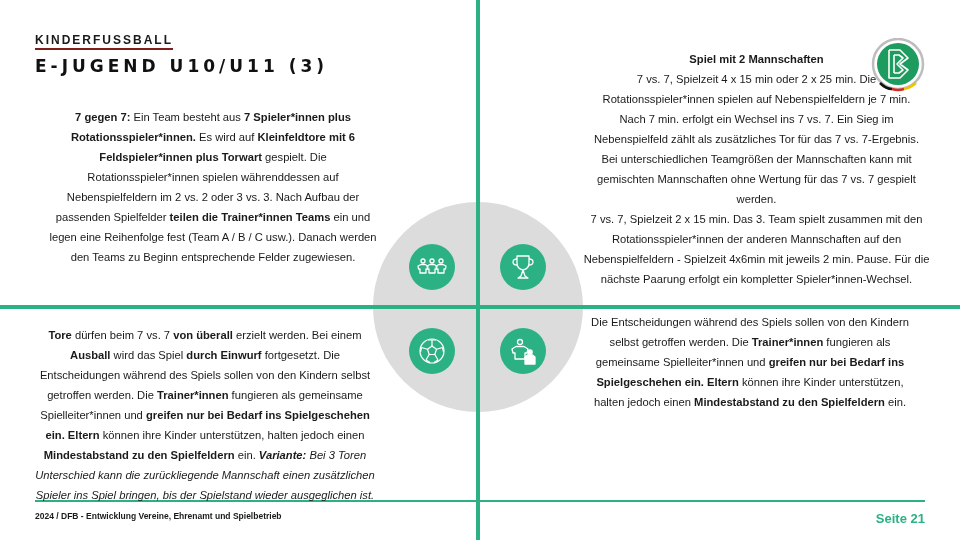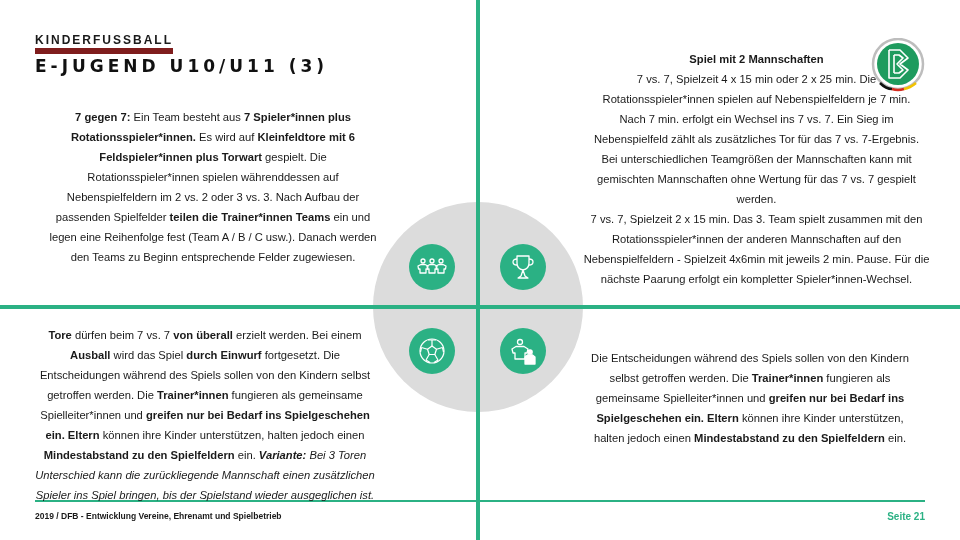--- a/index.html
+++ b/index.html
@@ -6,37 +6,37 @@
   html, body { width: 960px; height: 540px; overflow: hidden; background: #ffffff; }
   body { position: relative; font-family: "Liberation Sans", "DejaVu Sans", sans-serif; color: #1a1a1a; }
 
   .vline { position: absolute; left: 476px; top: 0; width: 4px; height: 540px; background: #2bb184; z-index: 3; }
   .hline { position: absolute; left: 0; top: 305px; width: 960px; height: 4px; background: #2bb184; z-index: 3; }
 
   .big-circle { position: absolute; left: 373px; top: 202px; width: 210px; height: 210px; border-radius: 50%; background: #dcdcdc; z-index: 1; }
   .icon-circle { position: absolute; width: 46px; height: 46px; border-radius: 50%; background: #2bb184; z-index: 4; display: flex; align-items: center; justify-content: center; }
   .icon-circle svg { width: 32px; height: 32px; }
 
-  .kicker { position: absolute; left: 35px; top: 33px; font-size: 12px; font-weight: bold; letter-spacing: 2px; color: #1a1a1a; border-bottom: 6px solid #7f1d1d; padding-bottom: 1px; }
+  .kicker { position: absolute; left: 35px; top: 33px; font-size: 12px; font-weight: bold; letter-spacing: 2px; color: #1a1a1a; border-bottom: 2px solid #7f1d1d; padding-bottom: 1px; }
   .title { position: absolute; left: 35px; top: 56px; font-size: 17px; font-weight: bold; letter-spacing: 4px; color: #111; font-family: "DejaVu Sans", sans-serif; }
 
   .text-block { position: absolute; text-align: center; font-size: 11.2px; line-height: 20px; color: #1a1a1a; z-index: 2; }
 
   .tl-text { left: 48px; top: 107px; width: 330px; }
   .bl-text { left: 30px; top: 325px; width: 350px; }
   .tr-text { left: 573px; top: 49px; width: 367px; }
   .tr-text .sub { font-weight: bold; margin-top: 0; }
   .tr-text .sub2 { font-weight: bold; margin-top: 6px; }
-  .br-text { left: 580px; top: 348px; width: 340px; }
+  .br-text { left: 580px; top: 312px; width: 340px; }
 
   .logo { position: absolute; left: 870px; top: 38px; width: 56px; height: 56px; z-index: 5; }
 
   .footer-line { position: absolute; left: 35px; top: 500px; width: 890px; height: 1.5px; background: #2bb184; }
   .footer-left { position: absolute; left: 35px; top: 511px; font-size: 8.5px; font-weight: bold; color: #1a1a1a; }
-  .footer-right { position: absolute; left: 860px; top: 511px; width: 65px; text-align: right; font-size: 10px; font-weight: bold; color: #2bb184; }
+  .footer-right { position: absolute; left: 860px; top: 511px; width: 65px; text-align: right; font-size: 13px; font-weight: bold; color: #2bb184; }
 </style>
 </head>
 <body>
 
 <div class="big-circle"></div>
 <div class="vline"></div>
 <div class="hline"></div>
 
 <div class="kicker">KINDERFUSSBALL</div>
 <div class="title">E-JUGEND U10/U11 (3)</div>
@@ -93,14 +93,14 @@
 <div class="icon-circle" style="left:500px; top:328px;">
   <svg viewBox="0 0 32 32" fill="none" stroke="#fff" stroke-width="1.3" stroke-linejoin="round">
     <circle cx="13" cy="7" r="2.5"></circle>
     <path d="M5 14 L9 11.5 L17 11.5 L21 14 L20 18 L18 18 L18 24 L8 24 L8 18 L6 18 Z"></path>
     <circle cx="23" cy="17" r="2.2" fill="#fff"></circle>
     <path d="M18 22 L20.5 20 L25.5 20 L28 22 L28 29 L18 29 Z" fill="#fff"></path>
   </svg>
 </div>
 
 <div class="footer-line"></div>
-<div class="footer-left">2019 / DFB - Entwicklung Vereine, Ehrenamt und Spielbetrieb</div>
+<div class="footer-left">2024 / DFB - Entwicklung Vereine, Ehrenamt und Spielbetrieb</div>
 <div class="footer-right">Seite 21</div>
 
 </body></html>

